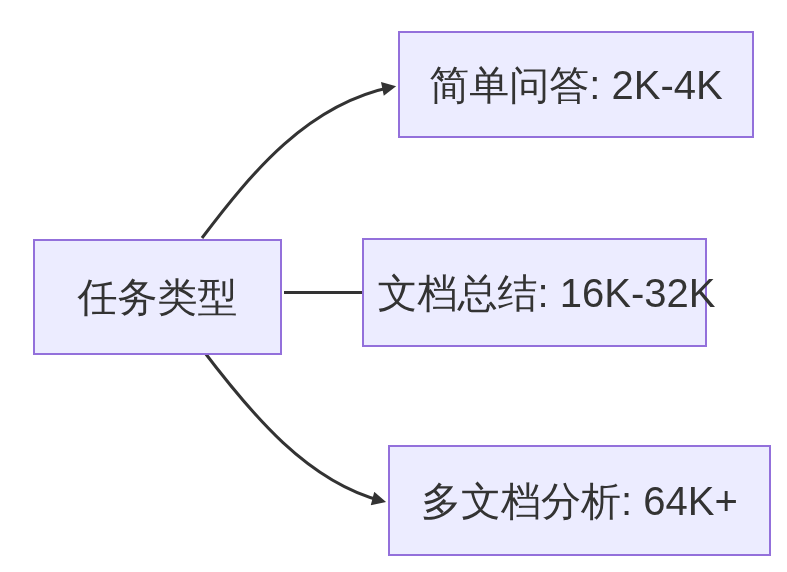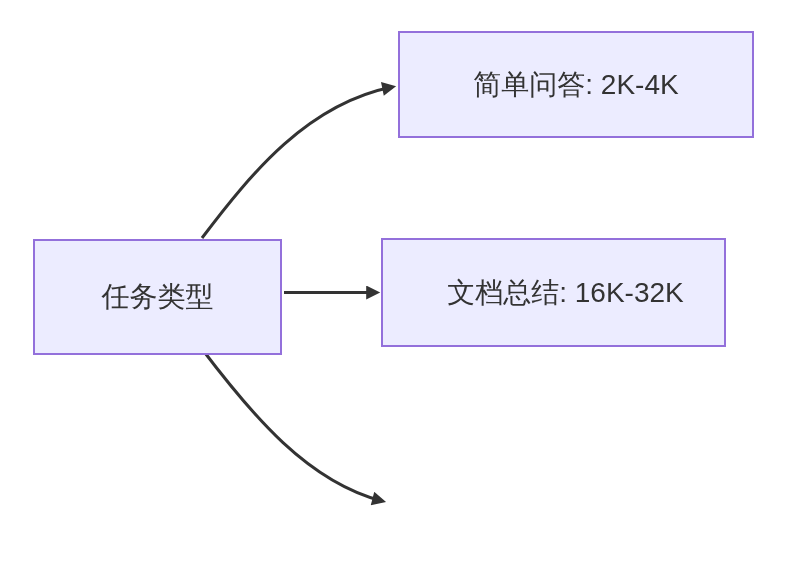--- a/index.html
+++ b/index.html
@@ -30,27 +30,27 @@
   }
   .node {
     position: absolute;
     box-sizing: border-box;
     background: var(--node-fill, #ECECFF);
     border: 2px solid var(--node-border, #9370DB);
     display: flex;
     align-items: center;
     justify-content: center;
     color: var(--text-color, #333333);
-    font-size: 28px;
+    font-size: 40px;
     line-height: 1.2;
     white-space: nowrap;
   }
   .node-root  { left: 33px;  top: 239px; width: 249px; height: 116px; }
   .node-qa    { left: 398px; top: 31px;  width: 356px; height: 107px; }
-  .node-doc   { left: 381px; top: 238px; width: 345px; height: 109px; padding-left: 24px; }
+  .node-doc   { left: 362px; top: 238px; width: 345px; height: 109px; padding-left: 24px; }
   .node-multi { left: 388px; top: 445px; width: 383px; height: 111px; }
 </style>
 </head>
 <body>
 
 <div class="canvas">
 
   <svg class="edges" width="787" height="572" viewBox="0 0 787 572">
     <defs>
       <marker id="arrowhead" viewBox="0 0 10 10" refX="7" refY="5" markerUnits="userSpaceOnUse" markerWidth="16" markerHeight="14" orient="auto">
@@ -67,14 +67,17 @@
   </div>
 
   <div class="node node-qa">
     <span class="node-label">简单问答: 2K-4K</span>
   </div>
 
   <div class="node node-doc">
     <span class="node-label">文档总结: 16K-32K</span>
   </div>
 
+  <div class="node node-multi">
+    <span class="node-label">多文档分析: 64K+</span>
+  </div>
 
 </div>
 
 </body></html>

